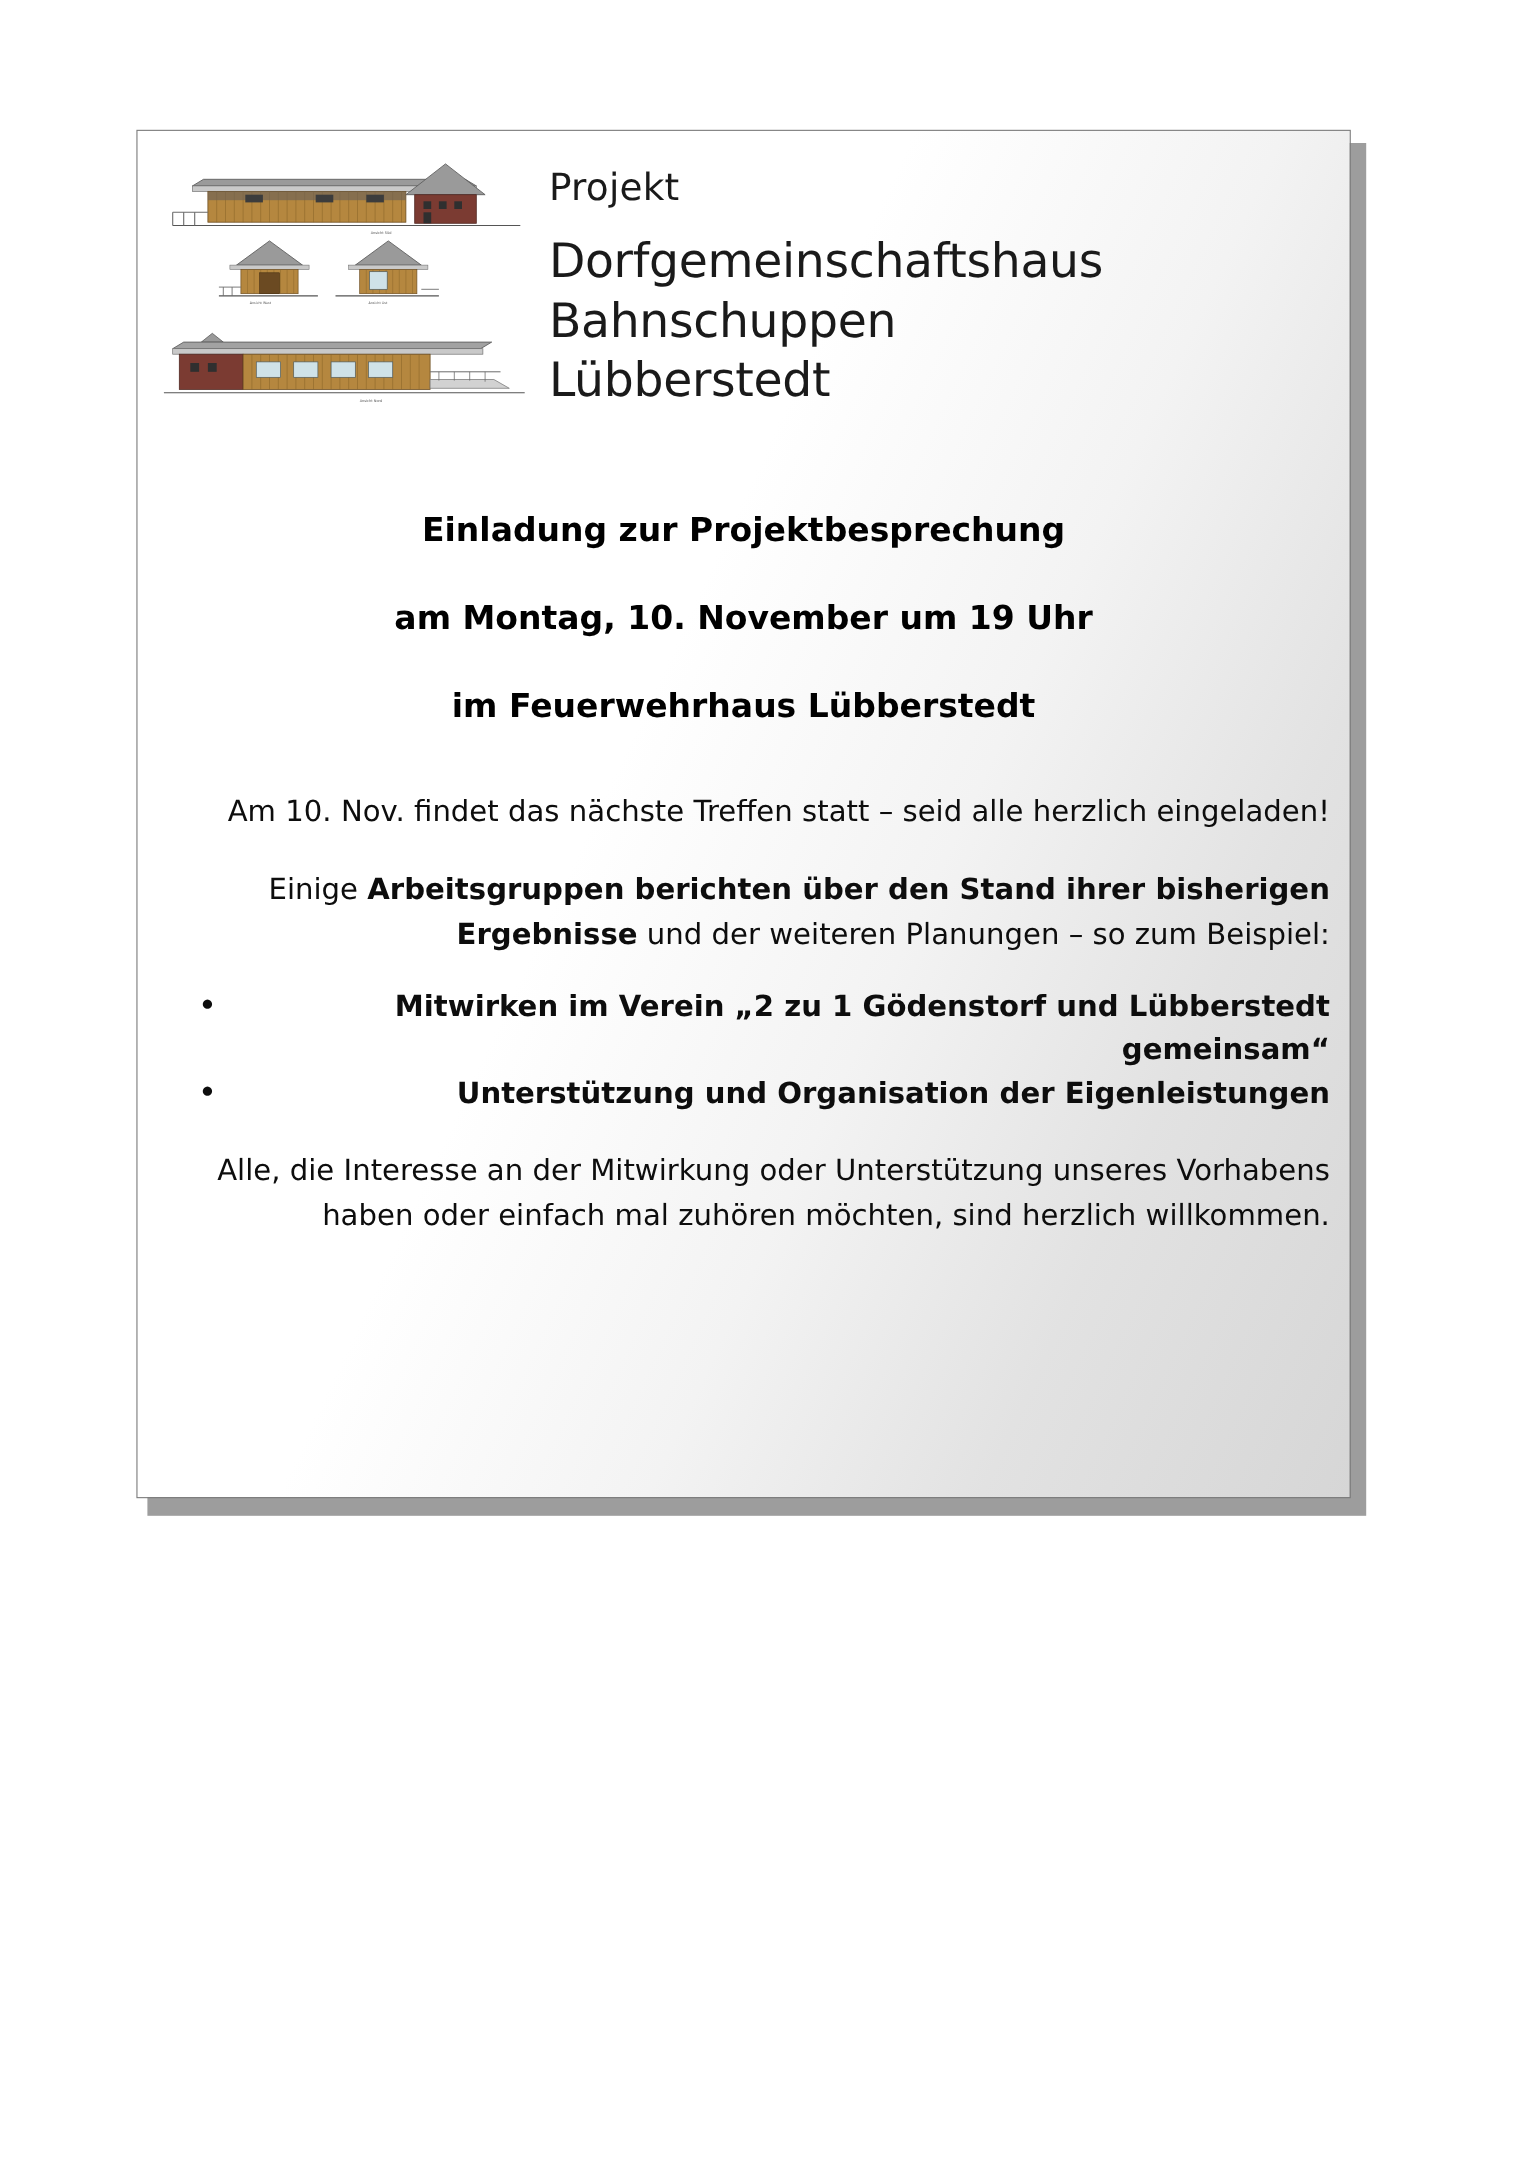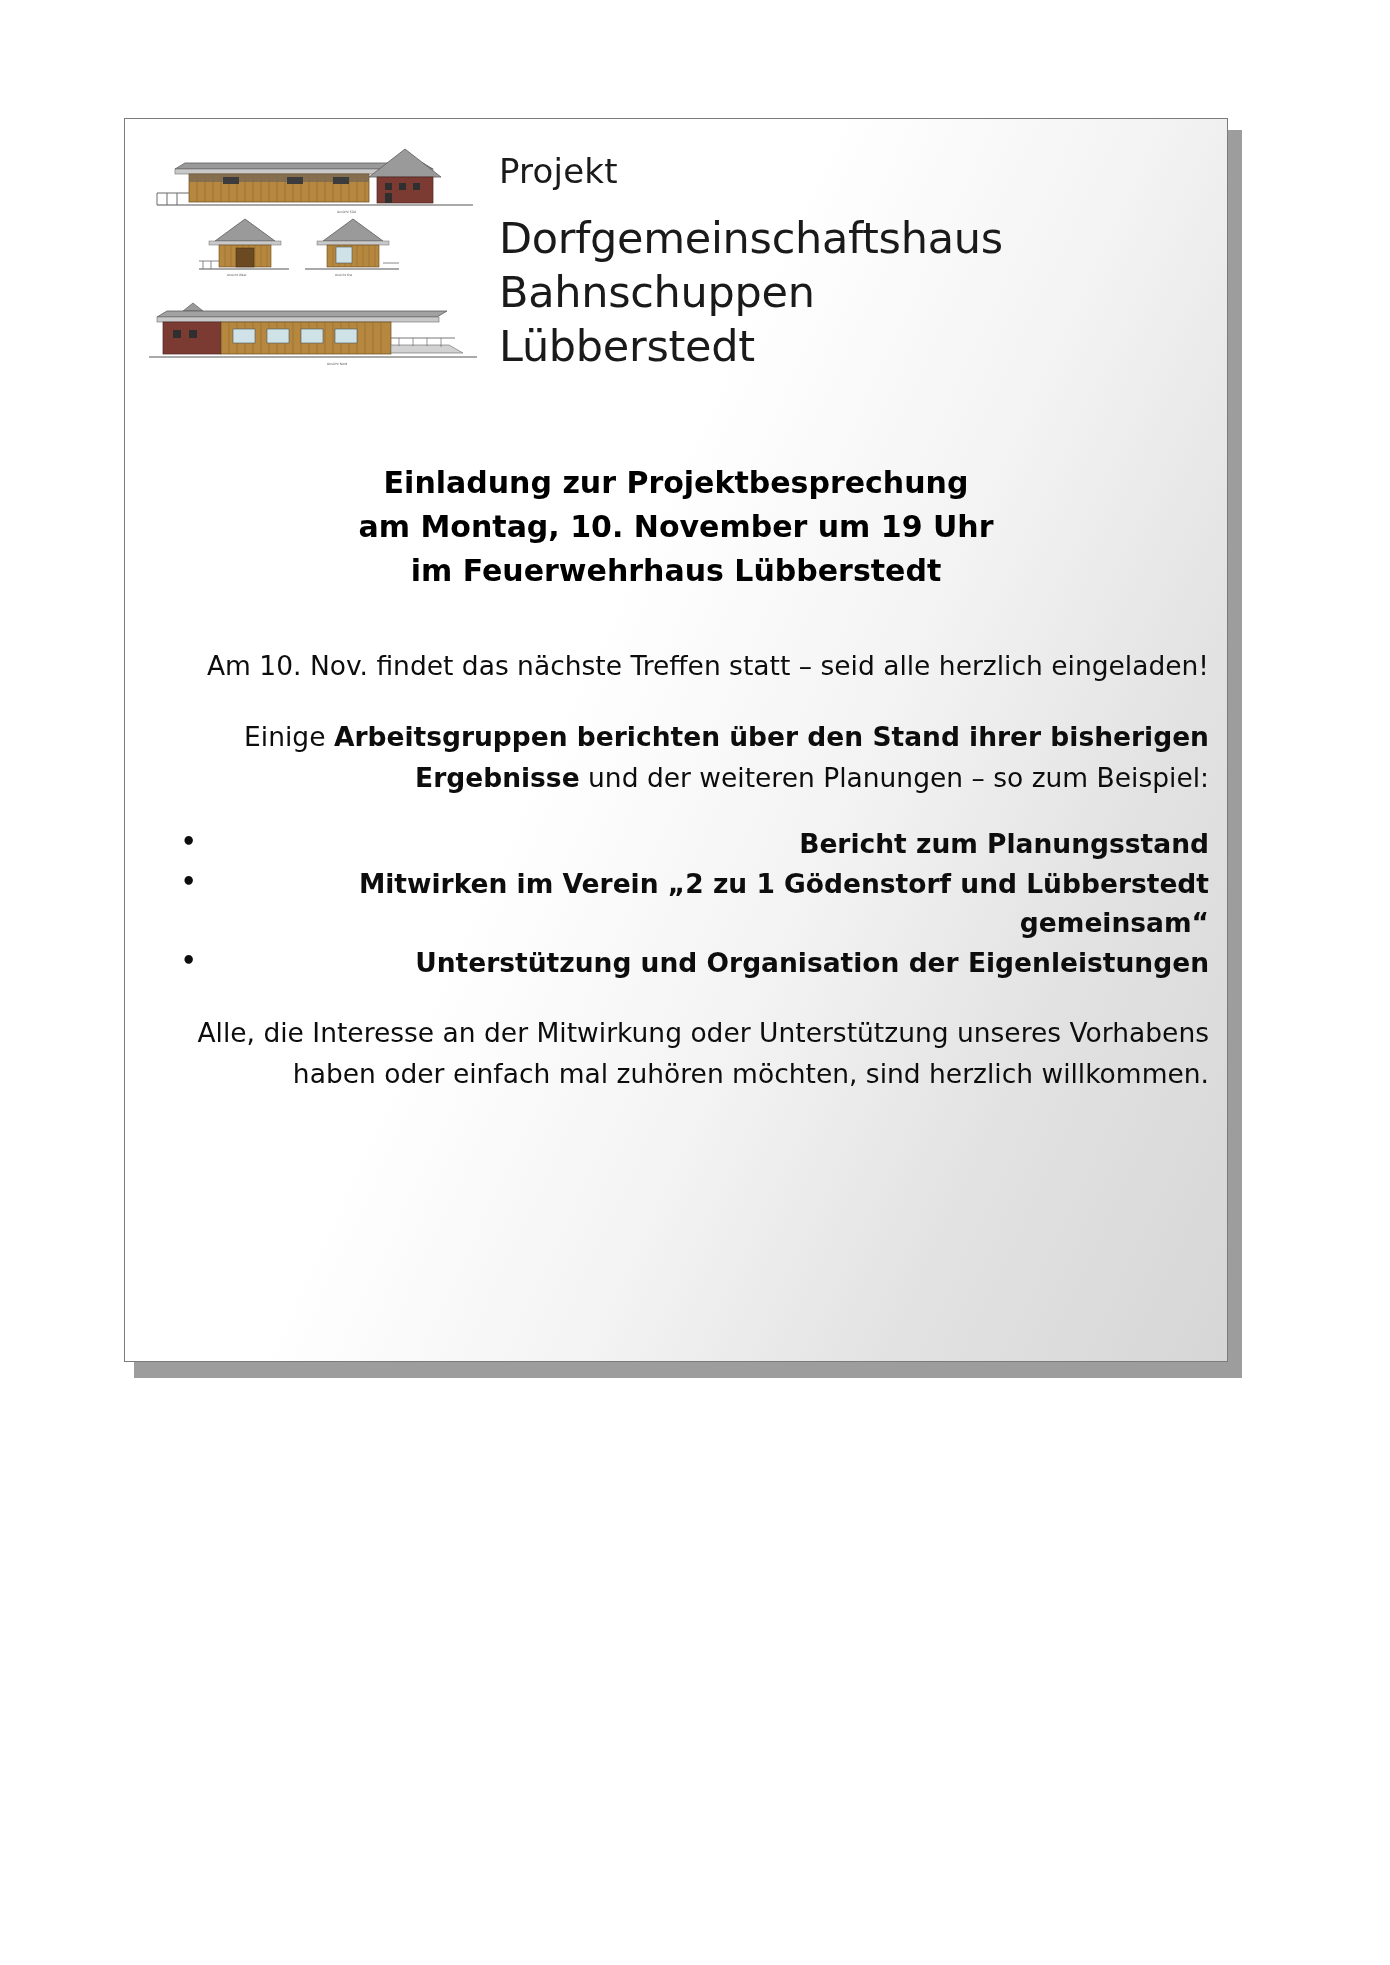--- a/index.html
+++ b/index.html
@@ -72,21 +72,21 @@
 
   
   .invite {
     margin: 42px 0 0 0;
     text-align: center;
     font-weight: bold;
     font-size: 30px;
     line-height: 44px;
     color: #000;
   }
-  .invite div { white-space: nowrap; }
+  .invite div { white-space: nowrap; margin-top: 36px; }
 
   
   .body-copy {
     margin: 52px 0 0 0;
     padding: 0 18px 0 14px;
     font-size: 26.5px;
     line-height: 41px;
     color: #0d0d0d;
     text-align: right;
   }
@@ -286,21 +286,20 @@
     <div>im Feuerwehrhaus Lübberstedt</div>
   </div>
 
   <div class="body-copy">
 
     <p class="para">Am 10. Nov. findet das nächste Treffen statt – seid alle herzlich eingeladen!</p>
 
     <p class="para tight"><span>Einige </span><b>Arbeitsgruppen berichten über den Stand ihrer bisherigen Ergebnisse</b><span> und der weiteren Planungen – so zum Beispiel:</span></p>
 
     <ul class="bullets">
-      <li>Bericht zum Planungsstand</li>
       <li>Mitwirken im Verein „2 zu 1 Gödenstorf und Lübberstedt gemeinsam“</li>
       <li>Unterstützung und Organisation der Eigenleistungen</li>
     </ul>
 
     <p class="para">Alle, die Interesse an der Mitwirkung oder Unterstützung unseres Vorhabens haben oder einfach mal zuhören möchten, sind herzlich willkommen.</p>
 
   </div>
 
 </div>
 

